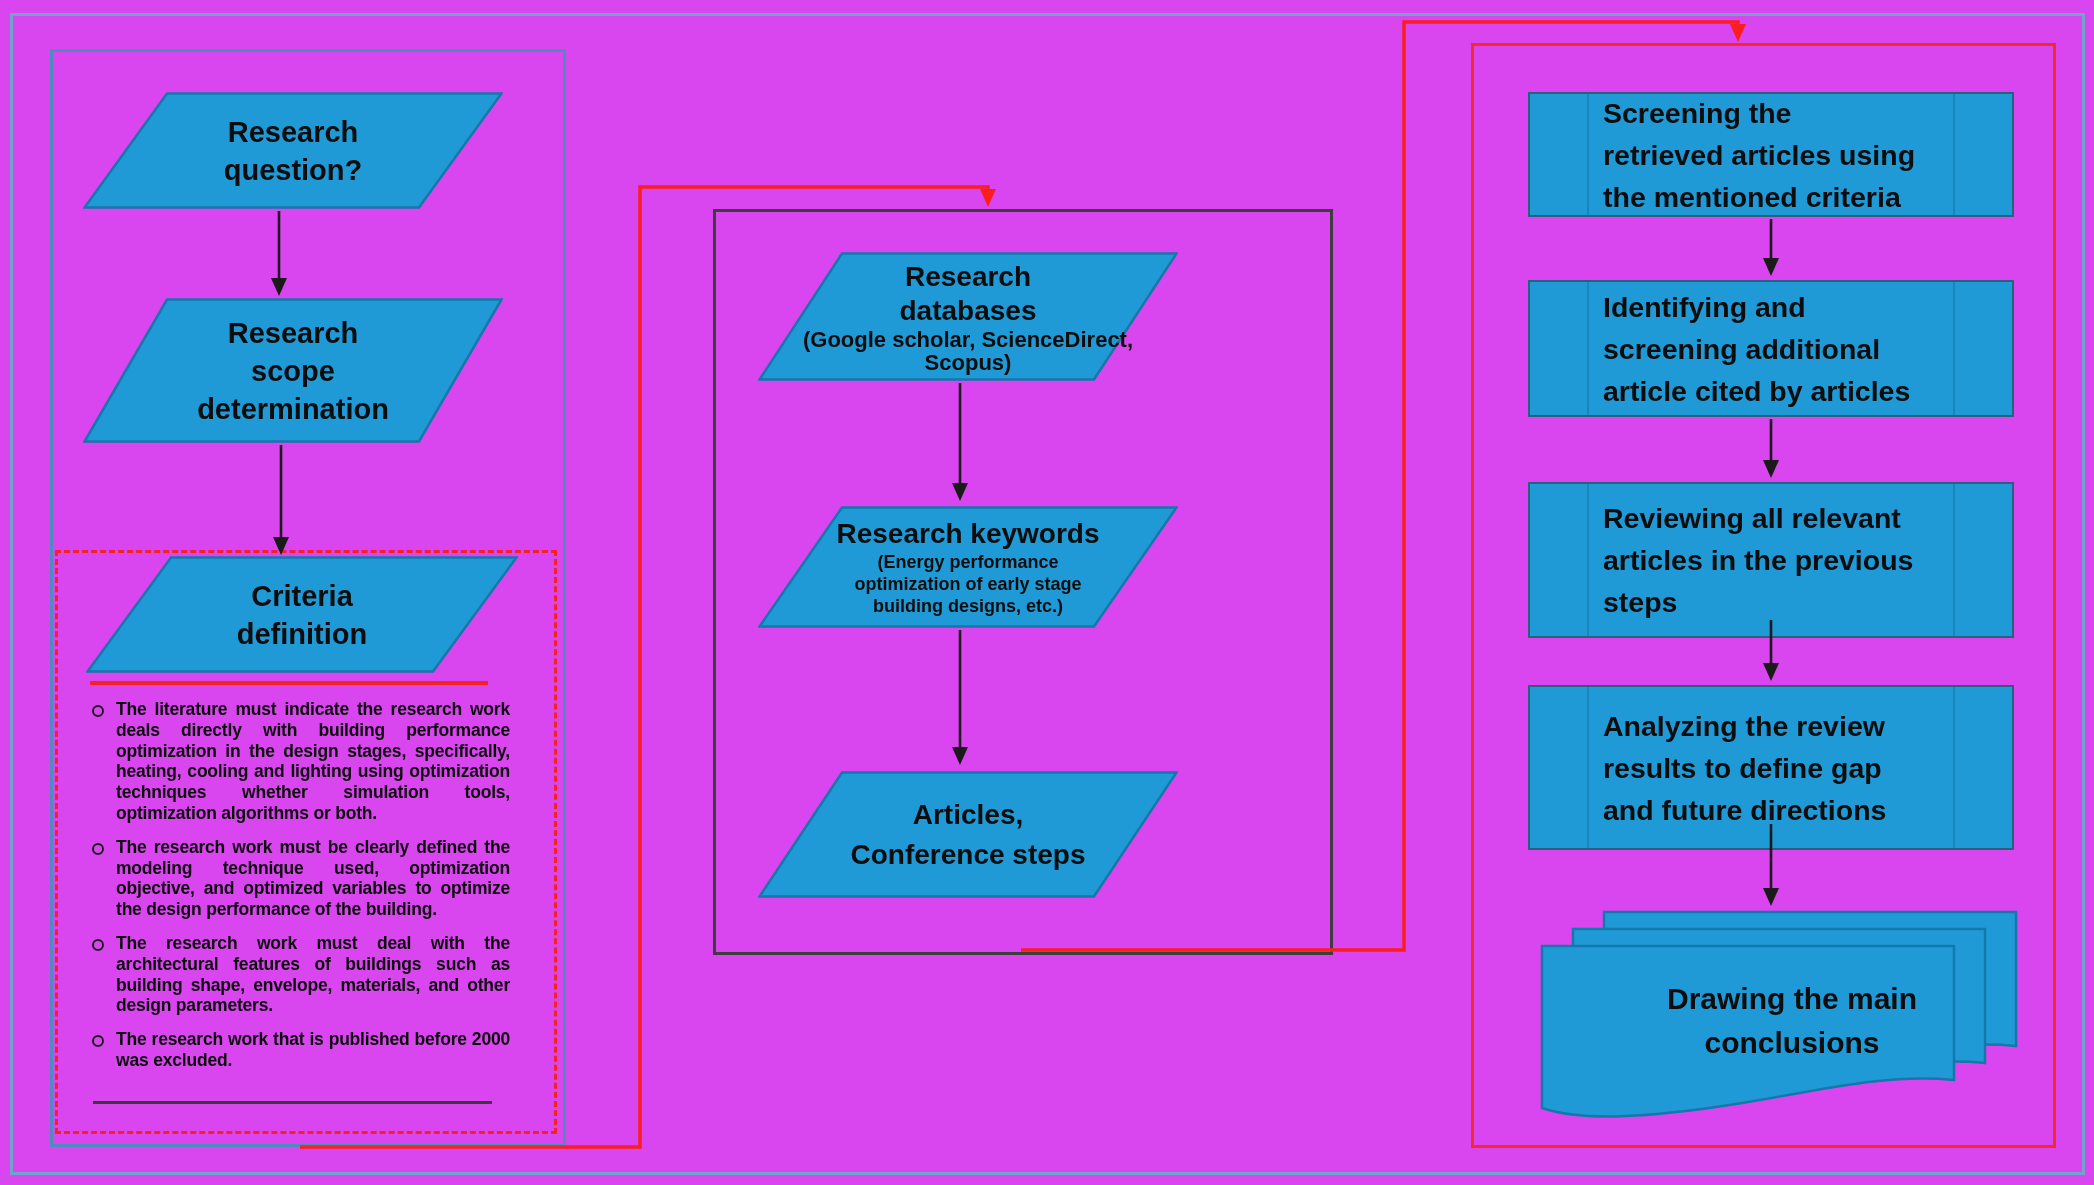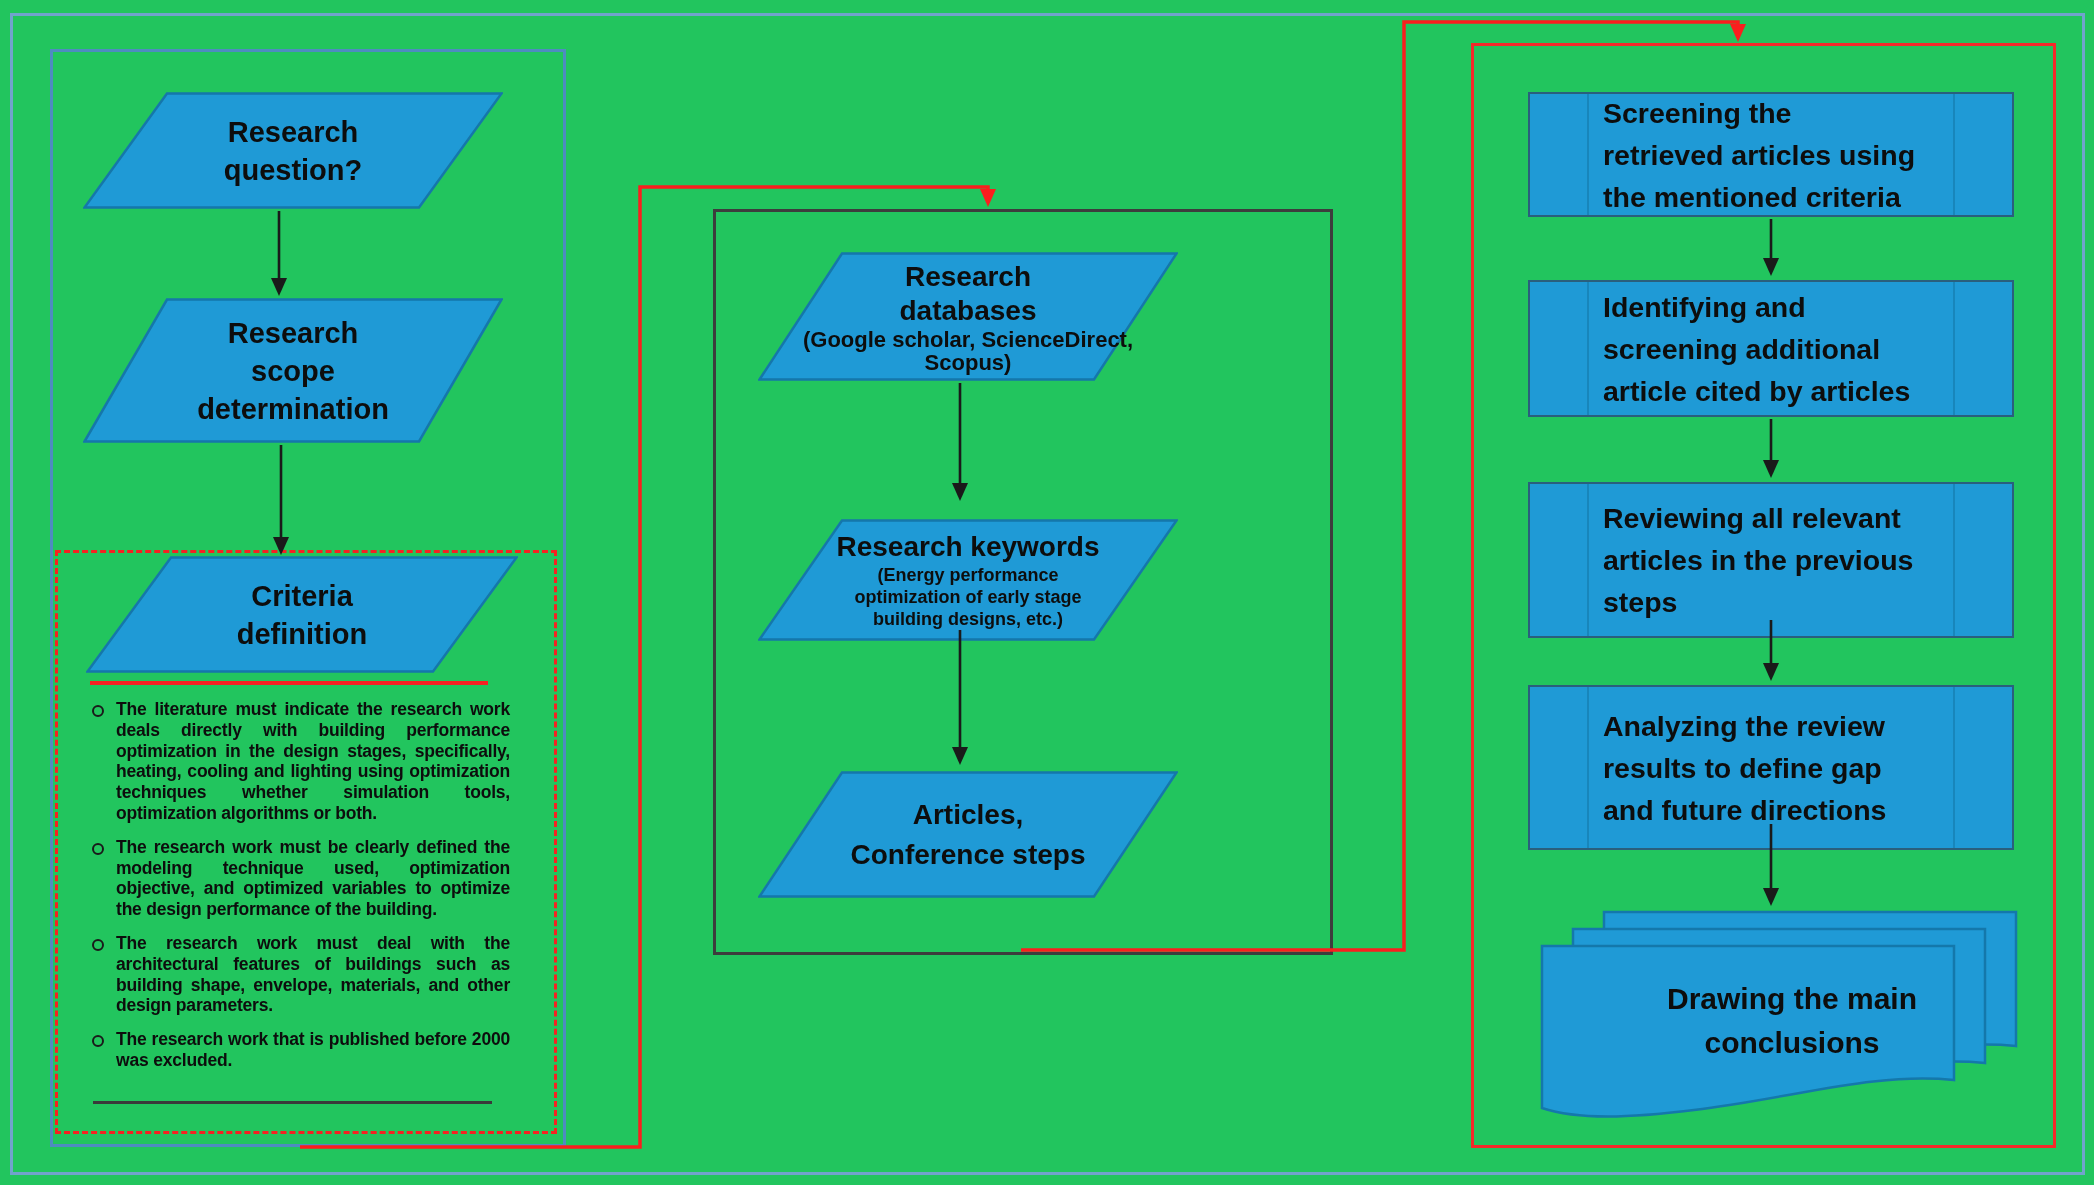--- a/index.html
+++ b/index.html
@@ -1,16 +1,16 @@
 <!DOCTYPE html>
 <html><head>
 <meta charset="utf-8">
 <style>
   html,body{margin:0;padding:0;background:#fff;}
-  .stage{position:relative;width:2094px;height:1185px;background:#22c55e;overflow:hidden;
+  .stage{position:relative;width:2094px;height:1185px;background:#d946ef;overflow:hidden;
          font-family:"Liberation Sans",sans-serif;color:#0d0d0d;}
   .abs{position:absolute;}
   
   .outer-border{left:10px;top:13px;width:2069px;height:1156px;border:3px solid #71a3cc;}
   .panel-left{left:50px;top:49px;width:510px;height:1092px;border:3px solid #4e8cc0;}
   .panel-middle{left:713px;top:209px;width:614px;height:740px;border:3px solid #3d3d3d;}
   .panel-right{left:1471px;top:43px;width:579px;height:1099px;border:3px solid #f52a2a;}
   .dashed-box{left:55px;top:550px;width:496px;height:578px;border:3px dashed #f52222;}
   
   .para{position:absolute;}
@@ -106,21 +106,21 @@
       <polygon points="84,1.5 418.5,1.5 336,127.5 1.5,127.5" fill="#1f9ad6" stroke="#1577aa" stroke-width="2.5"></polygon>
     </svg>
     <div class="lbl">
       <div class="t28 prelines">Research
 databases</div>
       <div class="sub19 prelines">(Google scholar, ScienceDirect,
 Scopus)</div>
     </div>
   </div>
 
-  <div class="para" style="left:758px;top:519px;width:420px;height:122px">
+  <div class="para" style="left:758px;top:506px;width:420px;height:122px">
     <svg viewBox="0 0 420 122" preserveAspectRatio="none">
       <polygon points="84,1.5 418.5,1.5 336,120.5 1.5,120.5" fill="#1f9ad6" stroke="#1577aa" stroke-width="2.5"></polygon>
     </svg>
     <div class="lbl">
       <div class="t28 prelines">Research keywords</div>
       <div class="sub18 prelines">(Energy performance
 optimization of early stage
 building designs, etc.)</div>
     </div>
   </div>

